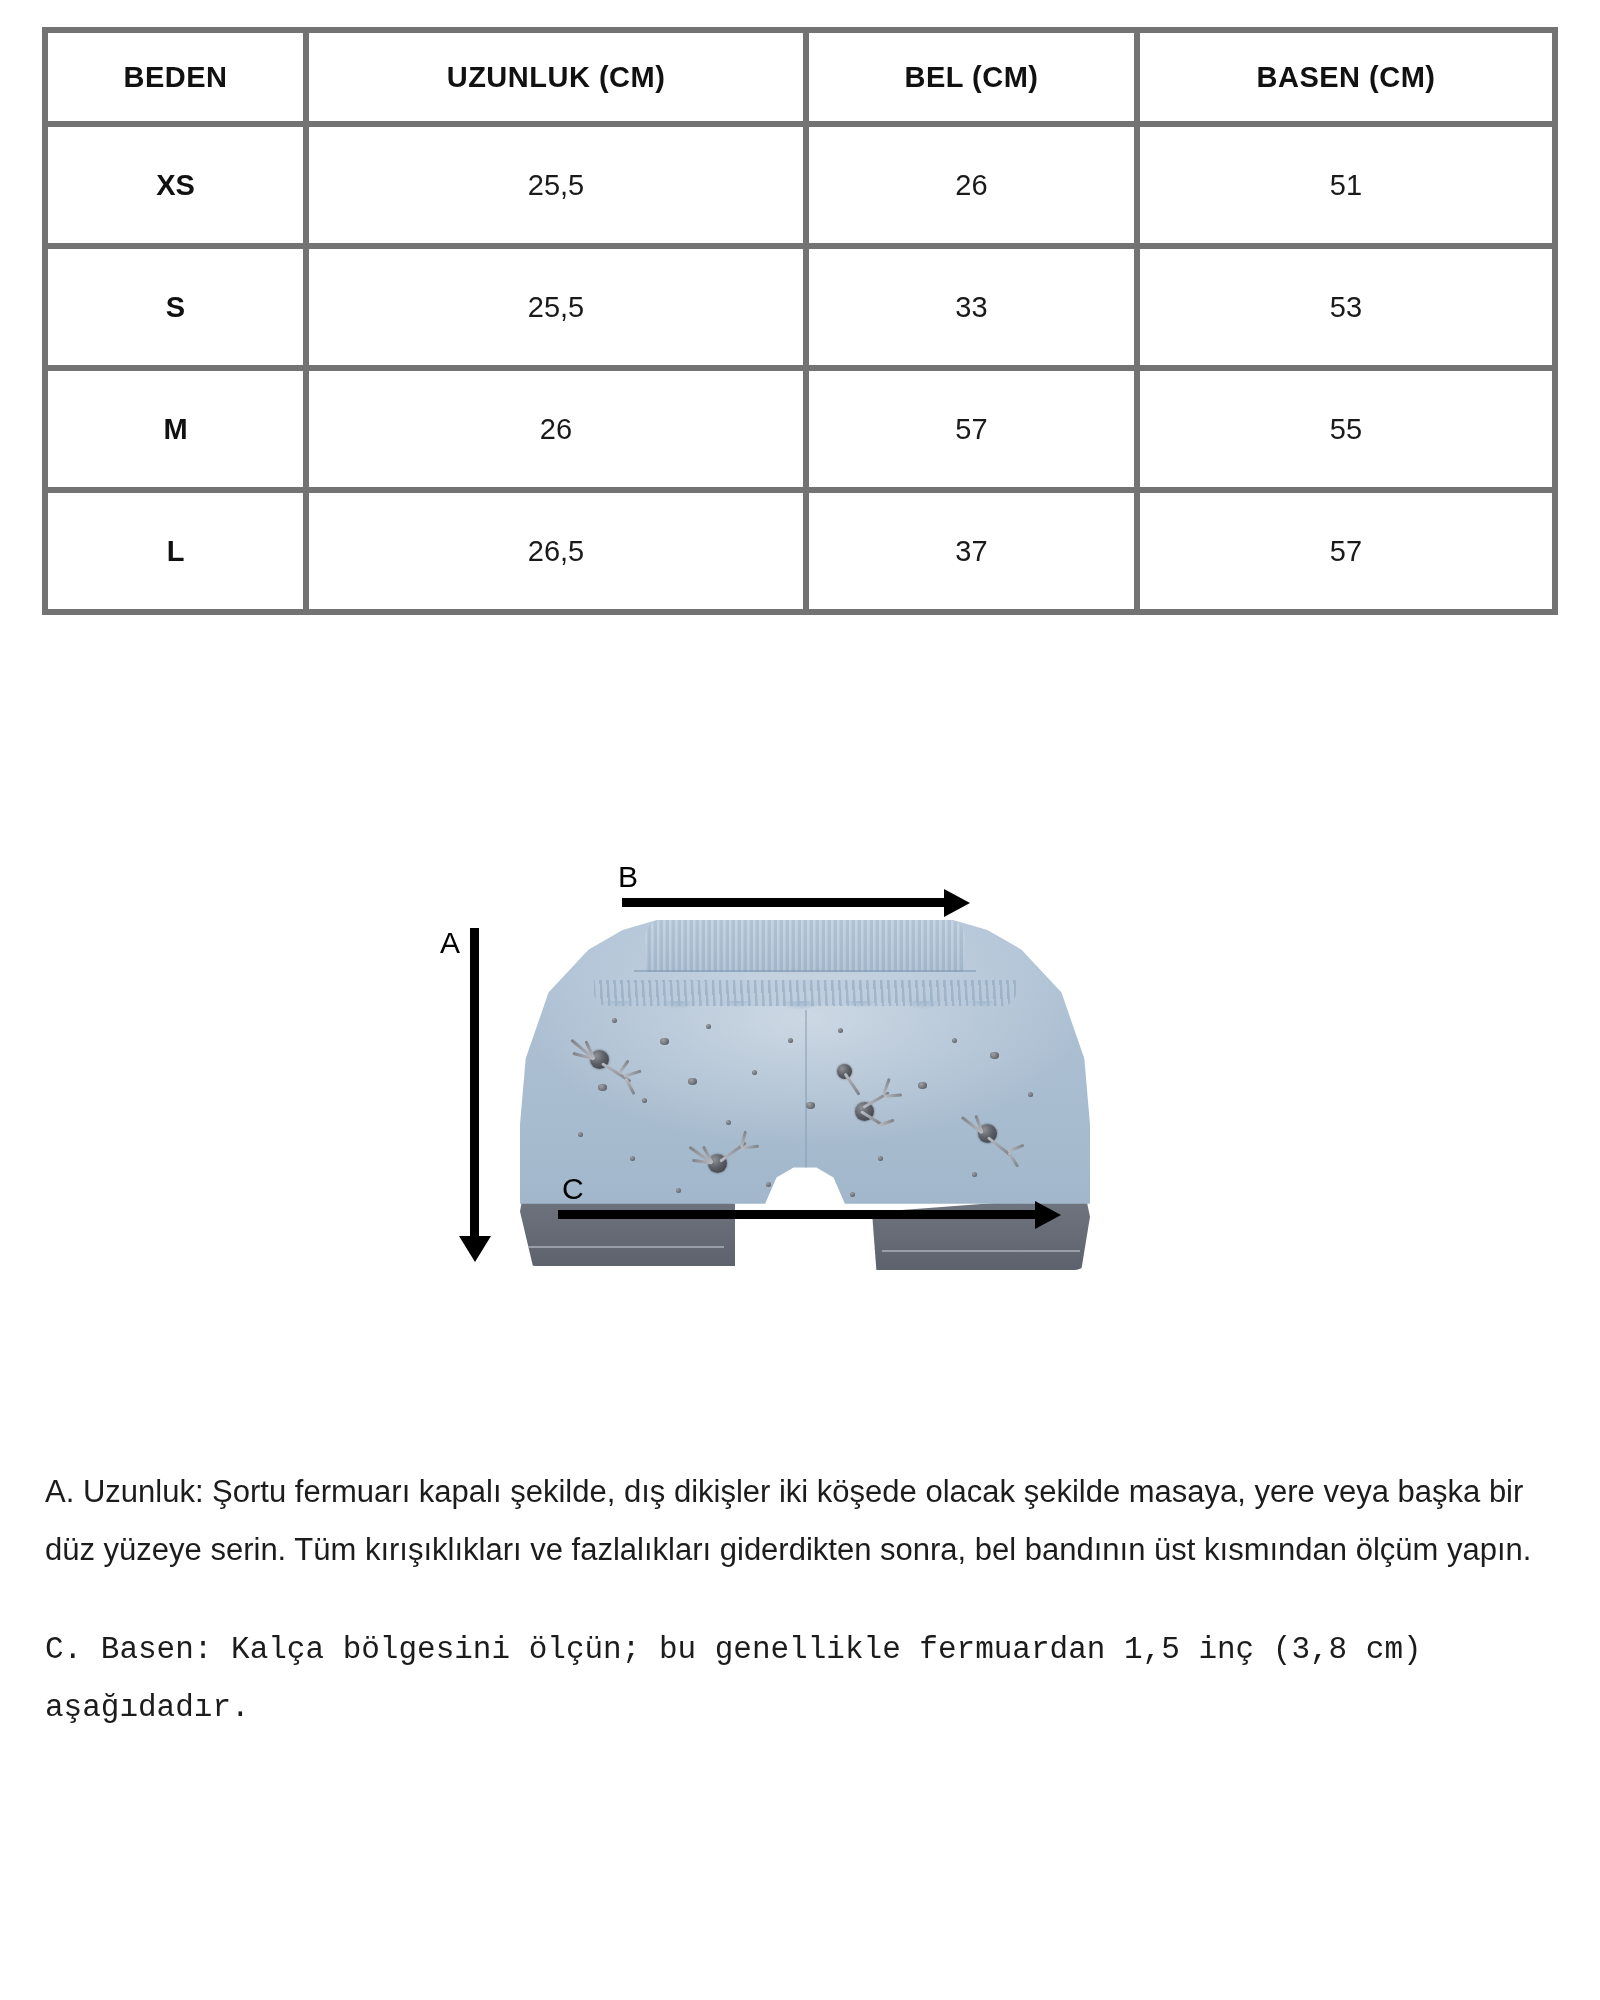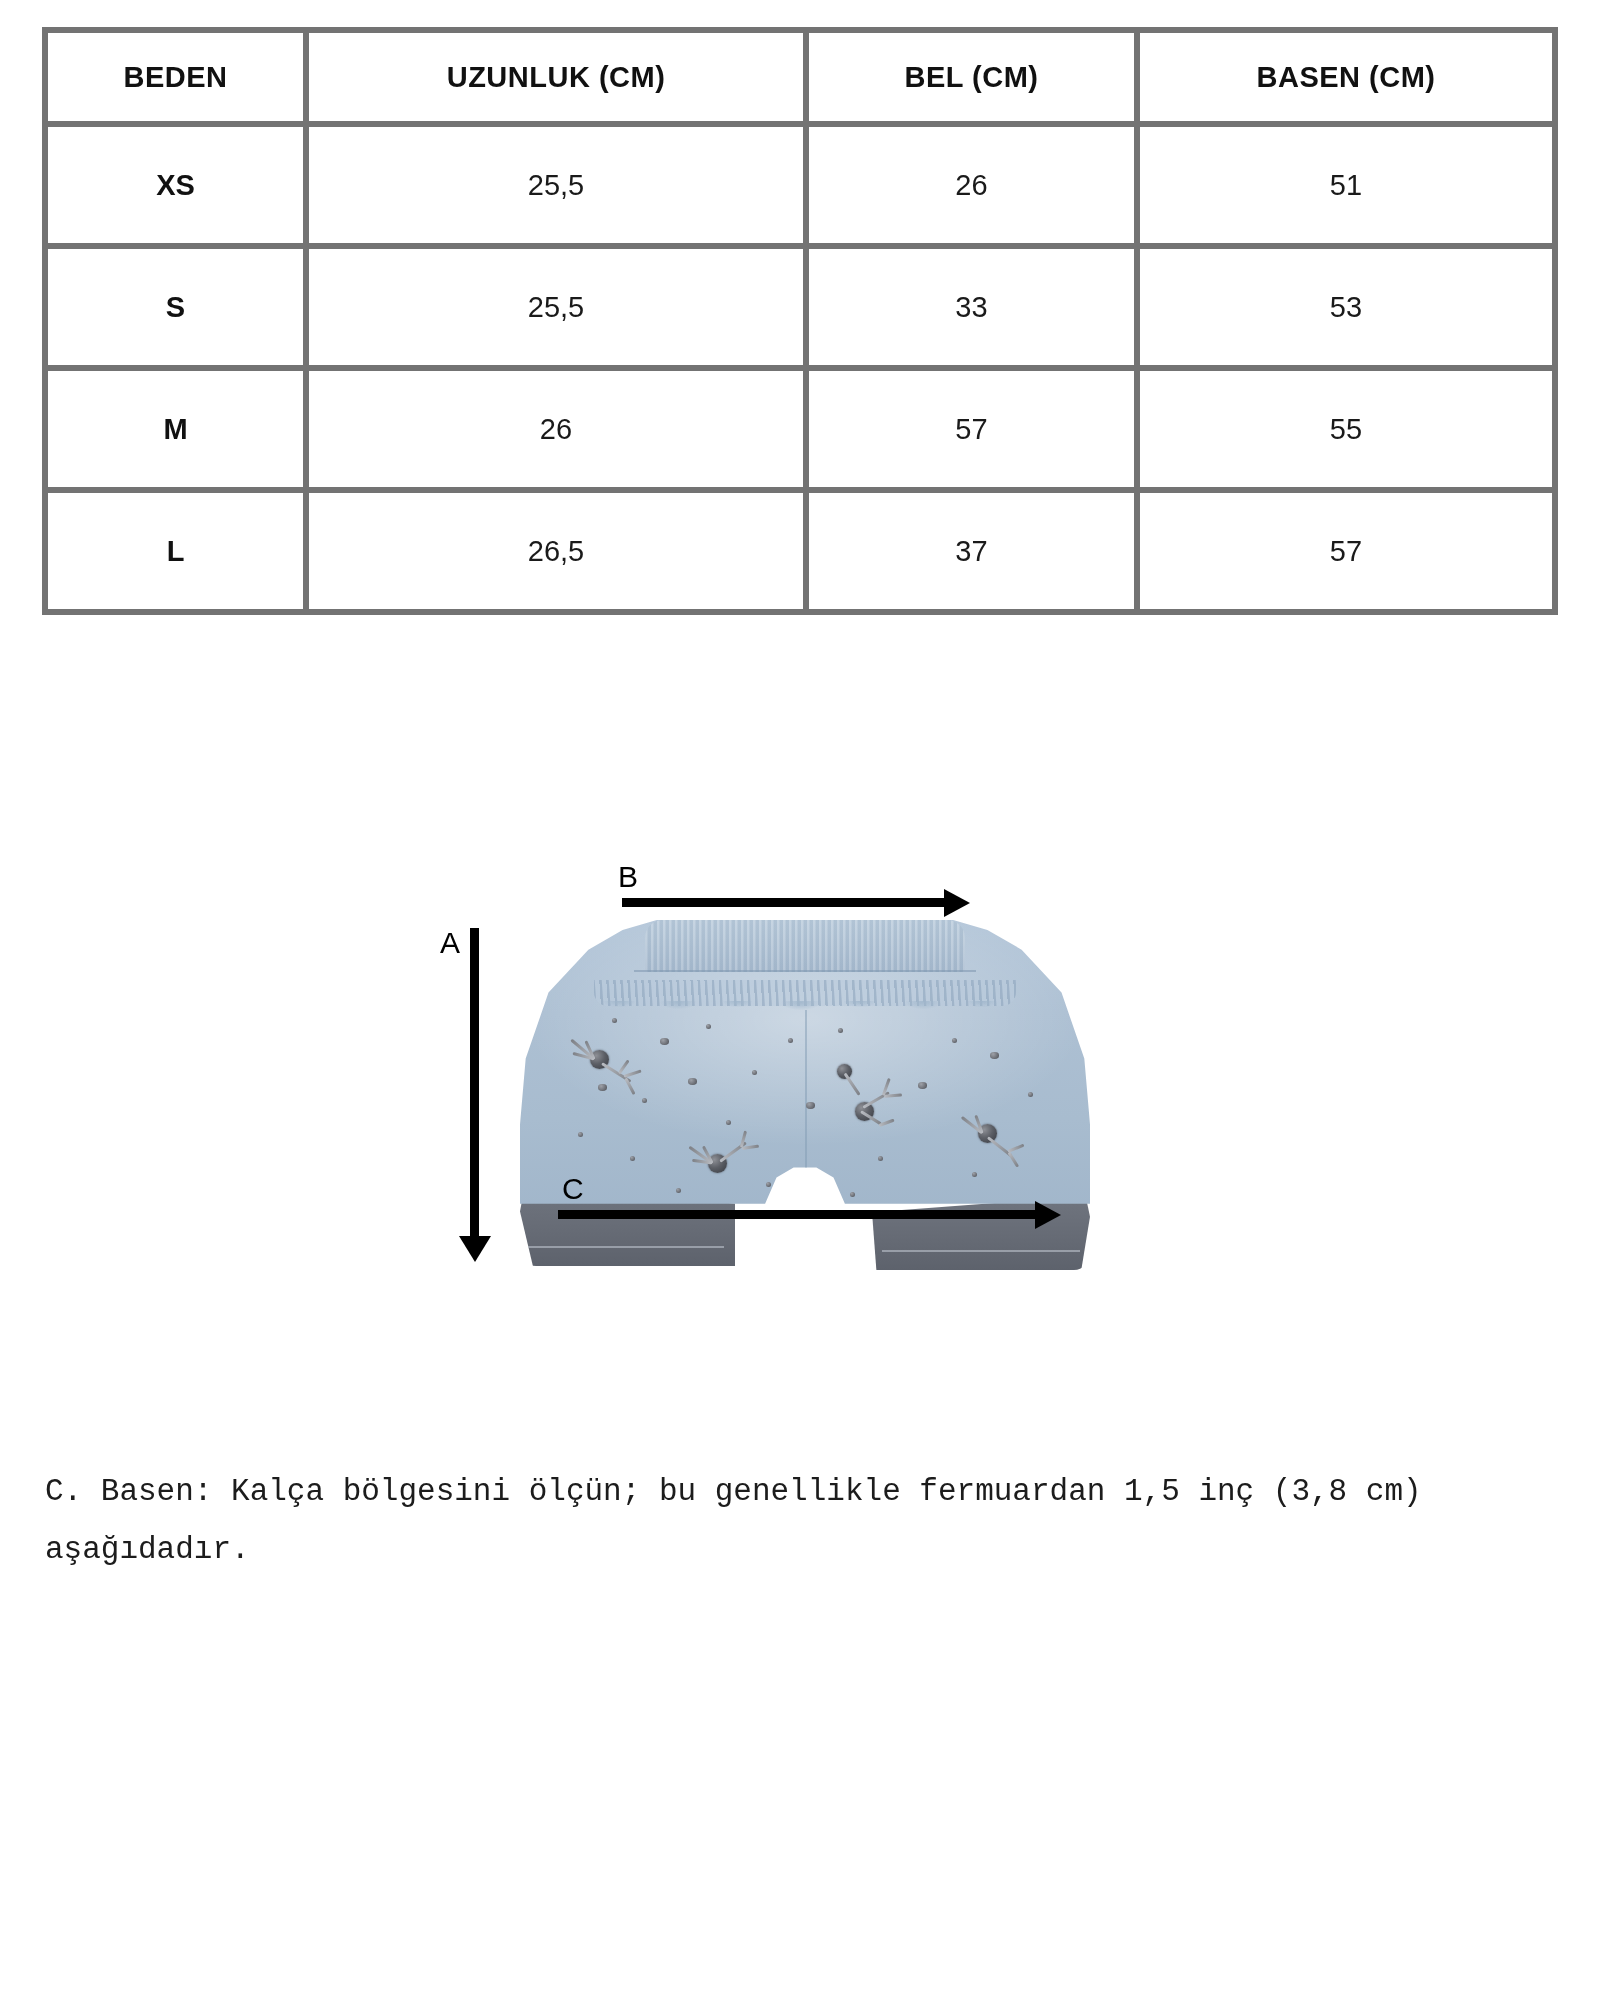--- a/index.html
+++ b/index.html
@@ -446,14 +446,15 @@
   <div class="arrow-label label-b">B</div>
   <div class="arrow-line arrow-b-shaft"></div>
   <div class="arrow-b-head"></div>
 
   <div class="arrow-label label-c">C</div>
   <div class="arrow-line arrow-c-shaft"></div>
   <div class="arrow-c-head"></div>
 </div>
 
 <div class="instructions">
+  <p>A. Uzunluk: Şortu fermuarı kapalı şekilde, dış dikişler iki köşede olacak şekilde masaya, yere veya başka bir düz yüzeye serin. Tüm kırışıklıkları ve fazlalıkları giderdikten sonra, bel bandının üst kısmından ölçüm yapın.</p>
   <p>C. Basen: Kalça bölgesini ölçün; bu genellikle fermuardan 1,5 inç (3,8 cm) aşağıdadır.</p>
 </div>
 
 </body></html>

